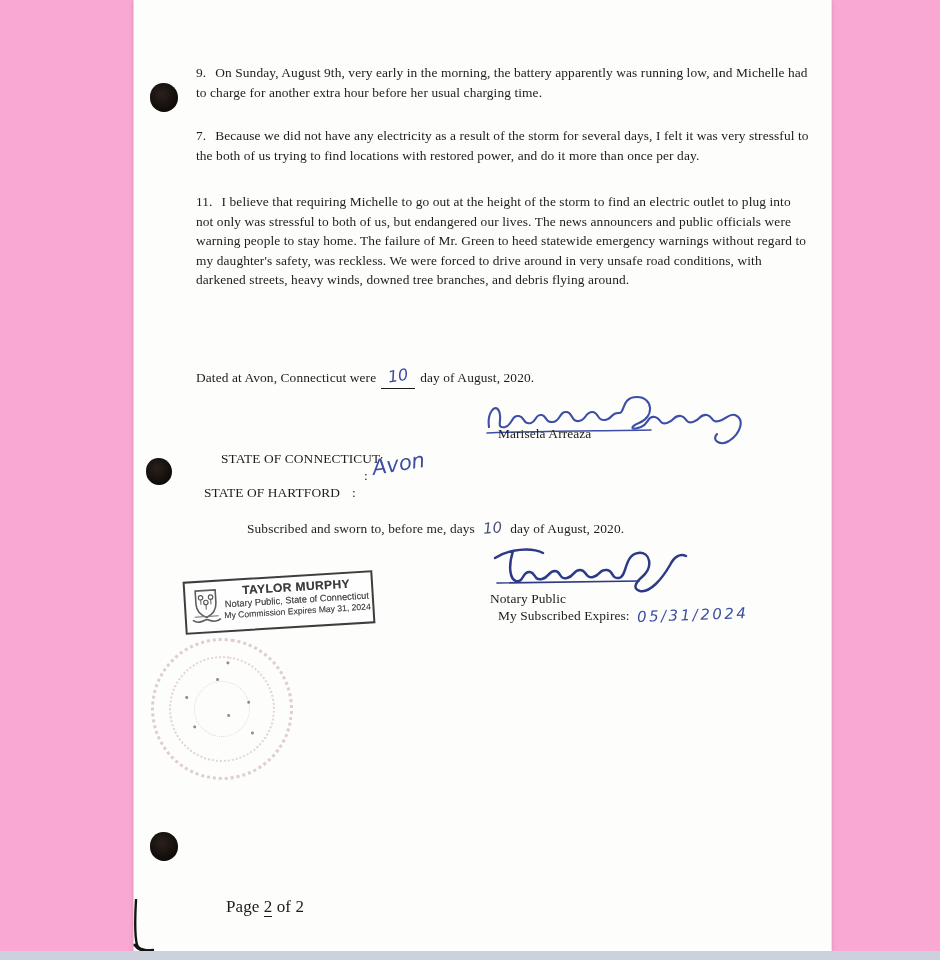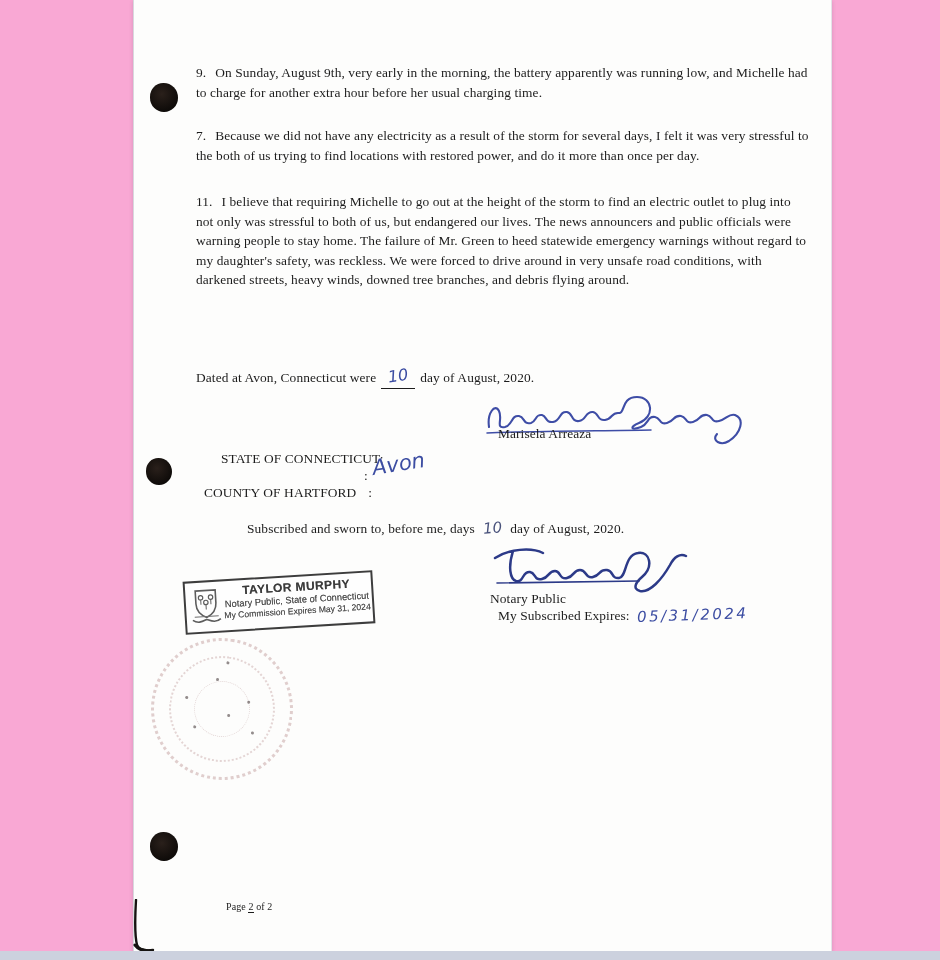--- a/index.html
+++ b/index.html
@@ -43,21 +43,21 @@
   .seal{position:absolute;left:17px;top:638px;width:136px;height:136px;border-radius:50%;
         border:3px dotted rgba(188,148,148,.45);transform:rotate(8deg);}
   .seal-inner{position:absolute;inset:15px;border-radius:50%;border:2px dotted rgba(188,148,148,.38);}
   .seal-core{position:absolute;inset:40px;border-radius:50%;border:1px dotted rgba(176,138,138,.32);}
   .speck{position:absolute;width:3px;height:3px;border-radius:50%;background:rgba(60,48,48,.55);}
   .hole{position:absolute;background:radial-gradient(circle at 42% 38%, #2a201b 0%, #0d0a08 75%);
         border-radius:48% 52% 50% 50%;}
   .hole1{left:16px;top:83px;width:28px;height:29px;}
   .hole2{left:12px;top:458px;width:26px;height:27px;}
   .hole3{left:16px;top:832px;width:28px;height:29px;}
-  .footer{left:92px;top:897px;font-size:10px;}
+  .footer{left:92px;top:897px;font-size:17px;}
   .footer-page{border-bottom:1.2px solid #1c1c1c;}
   .corner-mark{position:absolute;left:-2px;bottom:-1px;}
 </style>
 </head>
 <body>
 
 <div class="scan">
 
   <div class="paper">
 
@@ -82,21 +82,21 @@
 
     <svg class="sig-affiant" viewBox="0 0 276 62">
       <path d="M10,38 C8,24 16,14 20,22 C24,30 16,40 26,38 C34,36 32,26 40,27 C46,28 44,36 52,34 C58,32 56,25 63,26 C68,27 66,34 74,33 C82,32 80,22 88,23 C94,24 92,33 100,32 C108,31 106,22 114,23 C120,24 118,32 126,31 C134,30 132,23 140,24 C146,25 142,8 158,8 C174,8 176,28 160,34 C150,38 152,42 162,38 C170,35 168,27 176,28 C182,29 180,36 188,34 C196,32 194,26 202,27 C208,28 206,35 214,33 C222,31 220,25 228,26 C234,27 232,34 240,32 C248,30 250,24 256,26 C266,30 262,44 250,52 C242,57 232,52 238,45" fill="none" stroke="#3e4da6" stroke-width="2.1" stroke-linecap="round"></path>
       <path d="M8,44 C60,42 120,42 172,41" fill="none" stroke="#3e4da6" stroke-width="1.5" stroke-linecap="round"></path>
     </svg>
     <div class="blk printed-name">Marisela Arreaza</div>
 
     <div class="blk venue-state">STATE OF CONNECTICUT:</div>
     <div class="blk venue-colon">:</div>
     <div class="blk venue-county">
-      <span>COUNTY OF HARTFORD</span><span class="vc">:</span>
+      <span>STATE OF HARTFORD</span><span class="vc">:</span>
     </div>
     <div class="hw-city-wrap">
       <span class="hw hw-city">Avon</span>
     </div>
 
     <div class="blk jurat">
       <span>Subscribed and sworn to, before me, days</span><span class="hw hw-day2">10</span><span>day of August, 2020.</span>
     </div>
 
     <svg class="sig-notary" viewBox="0 0 214 58">

